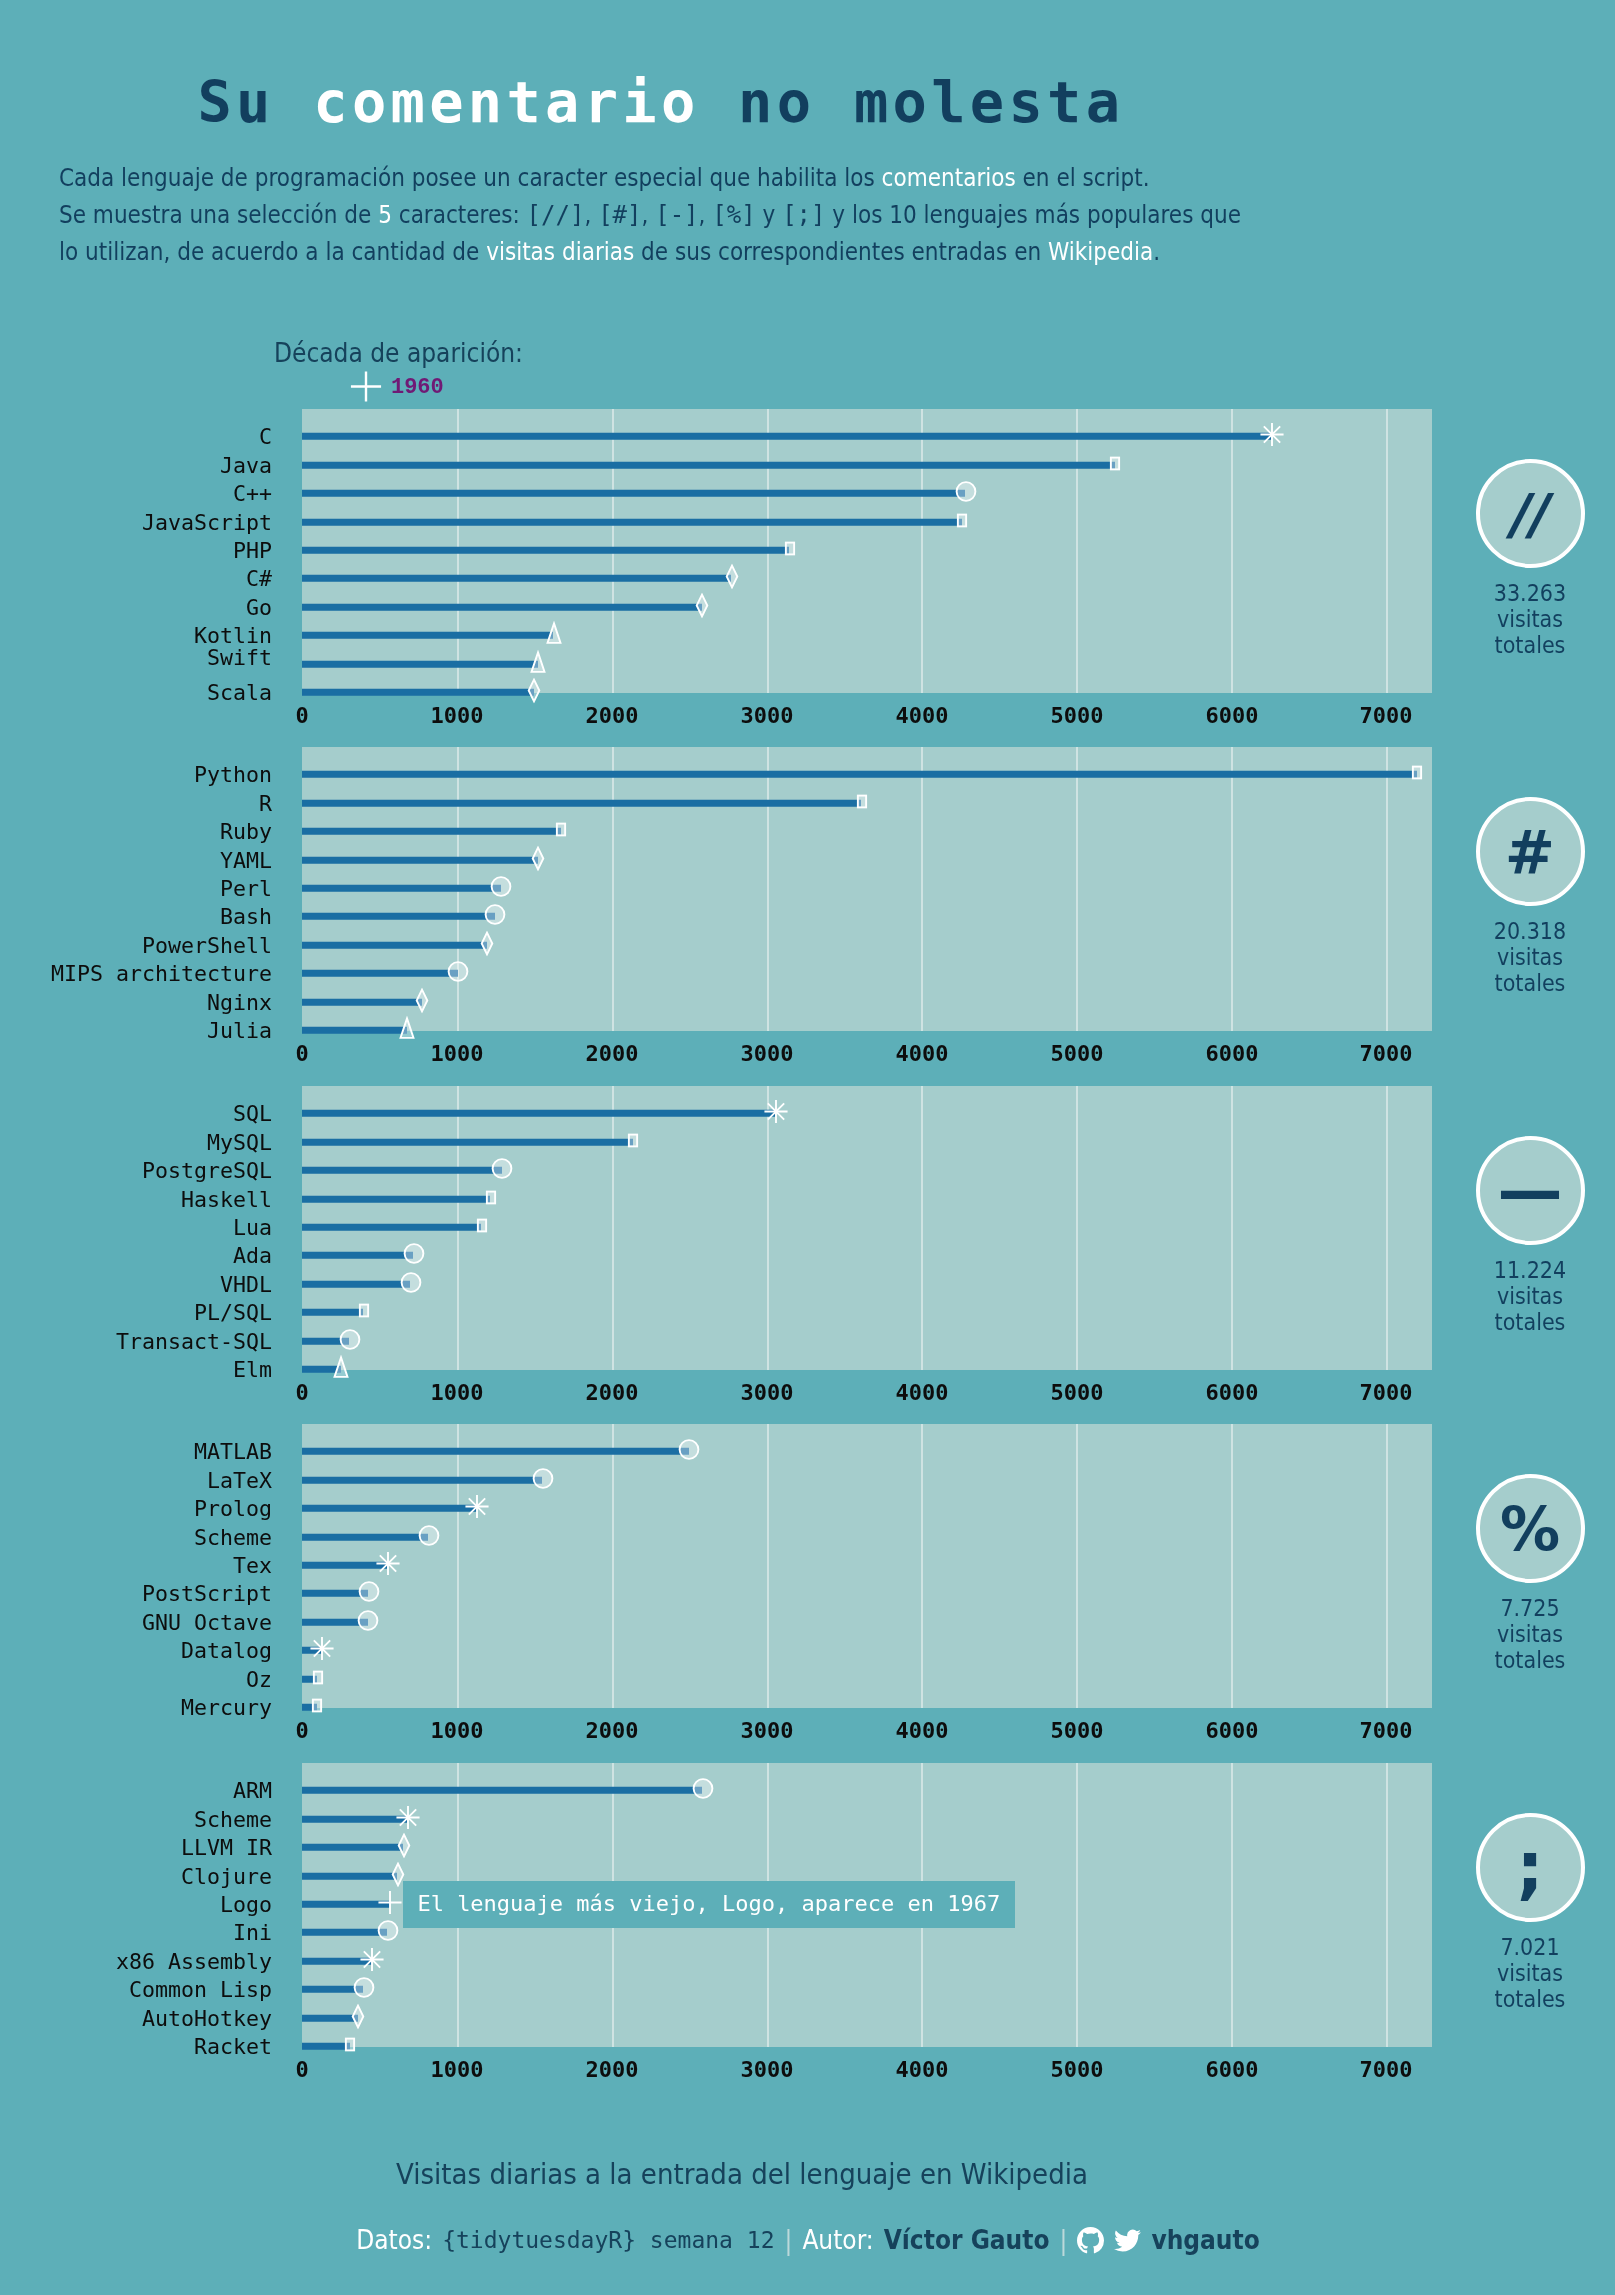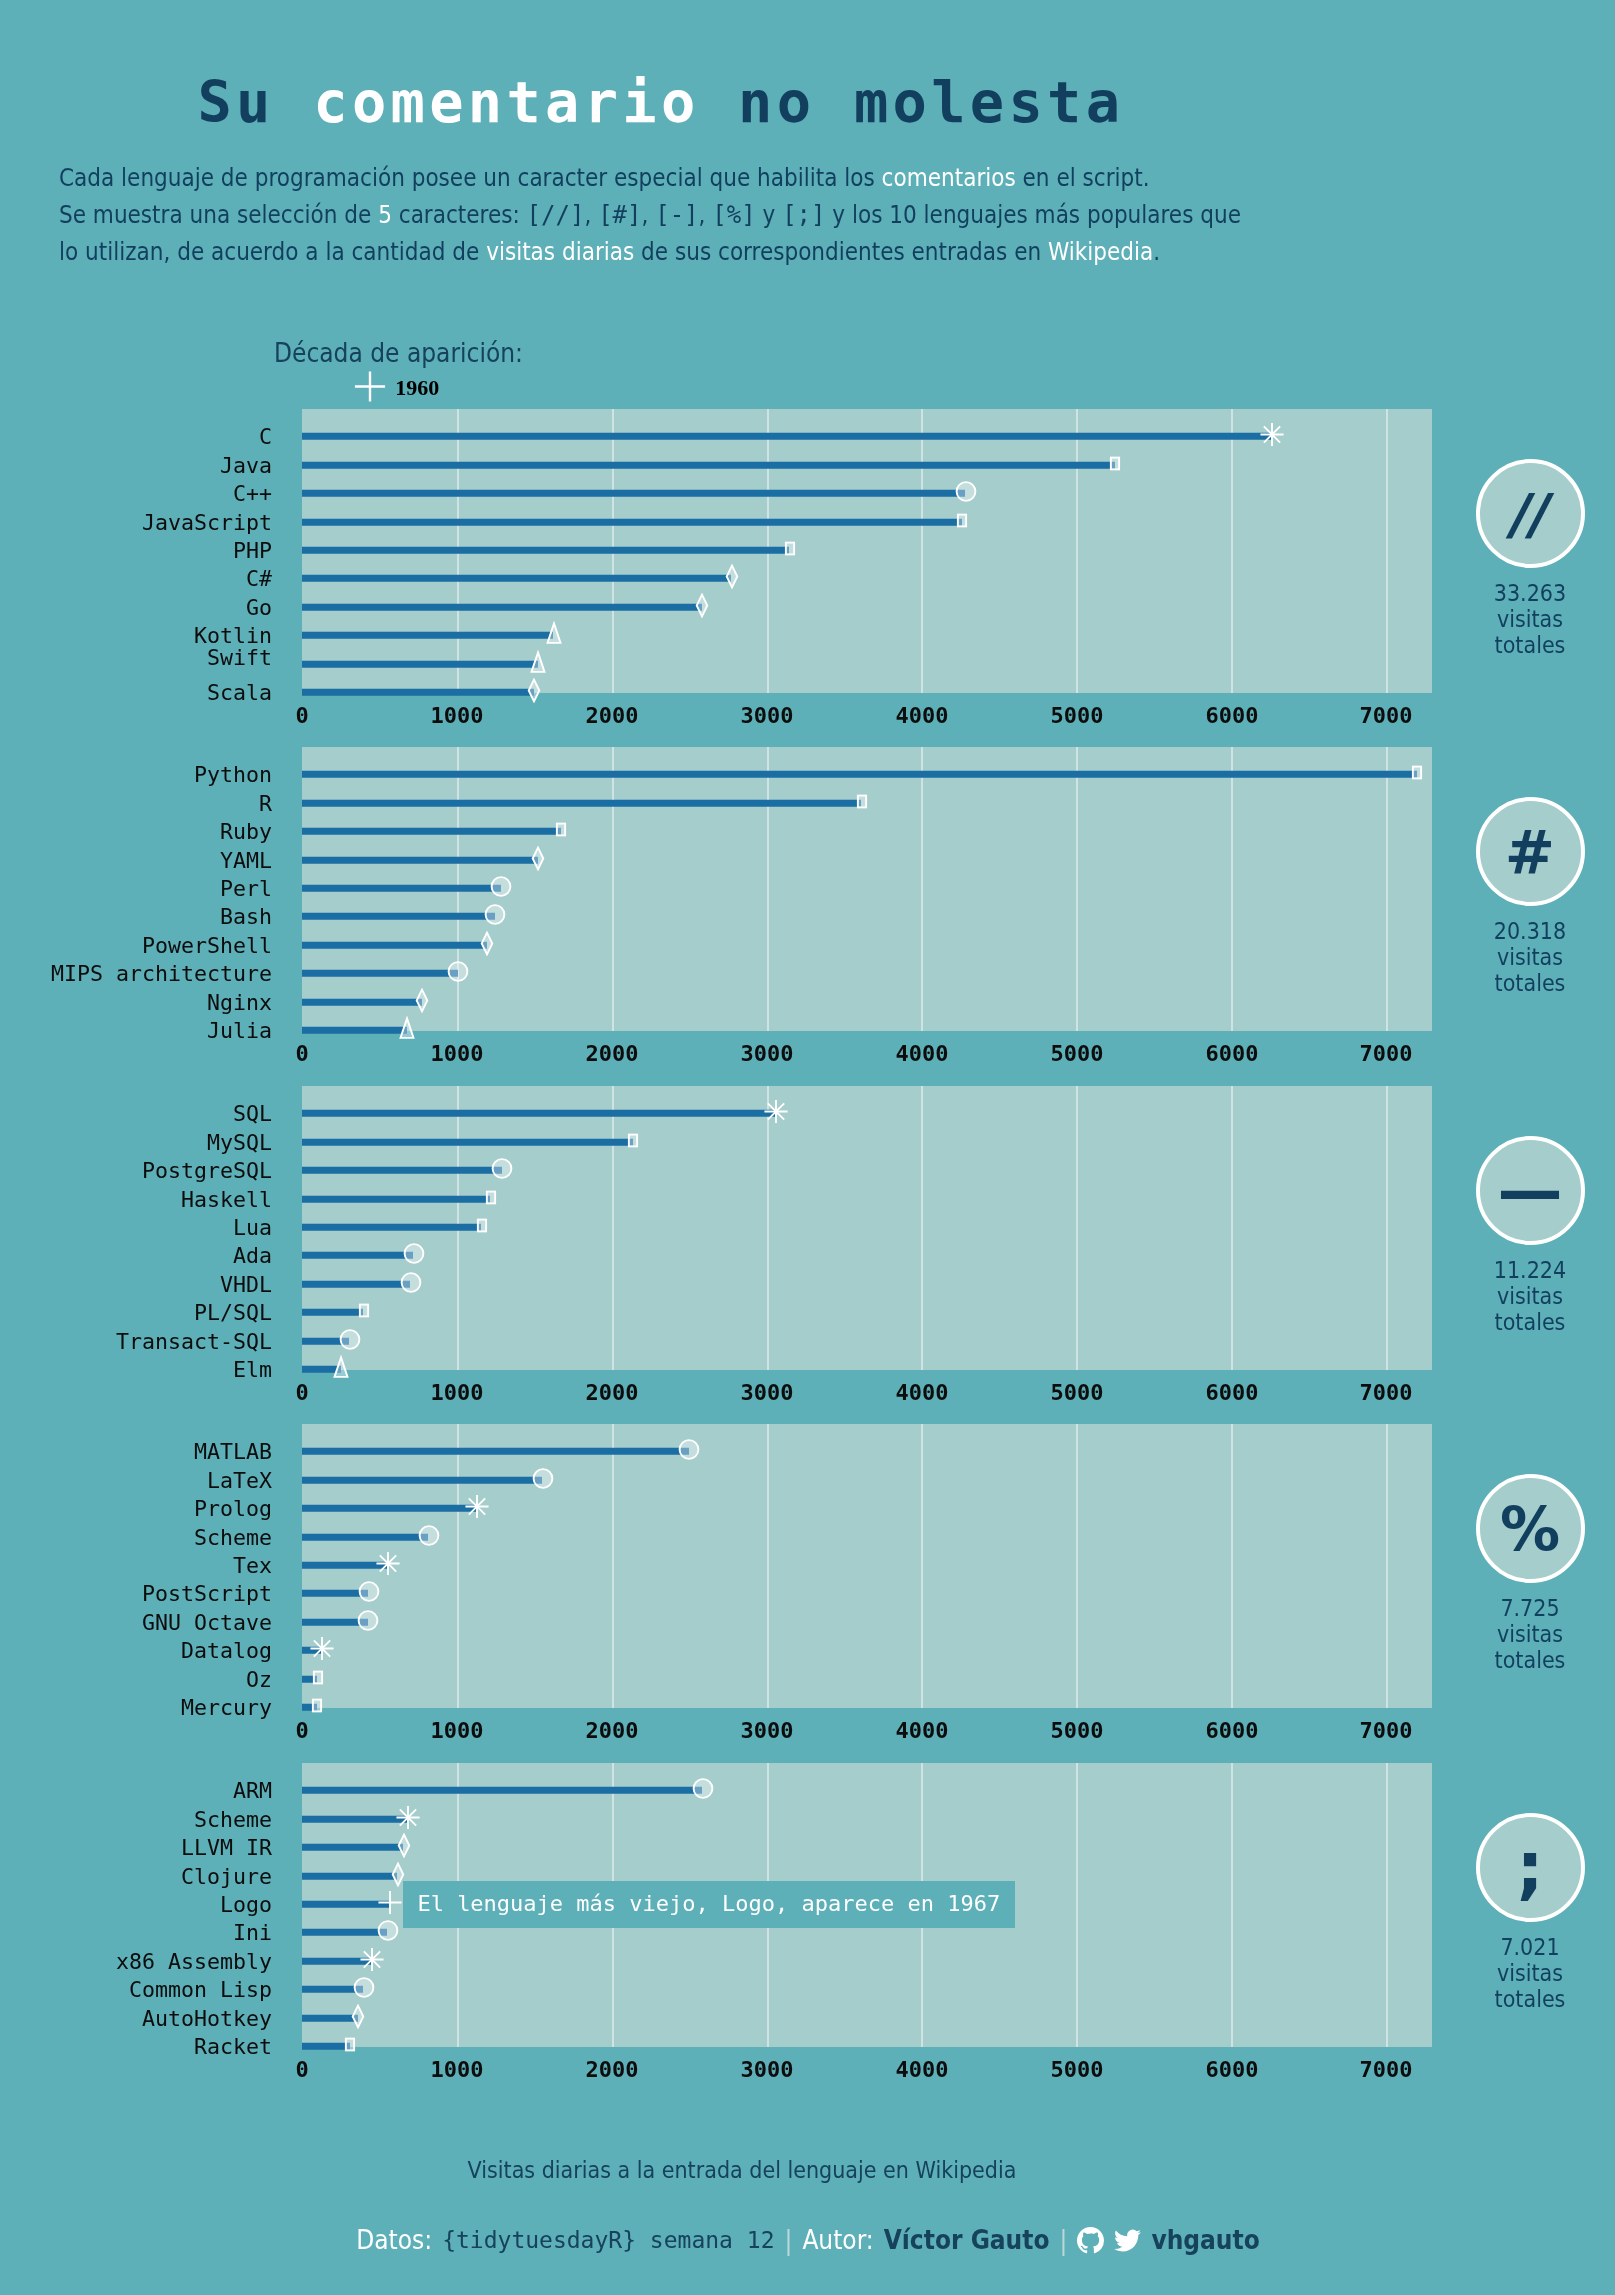--- a/index.html
+++ b/index.html
@@ -36,22 +36,22 @@
     color:#123f5e;
     flex-direction:column;
   }
   .legend-title {
     font-family:"DejaVu Sans Condensed","DejaVu Sans", sans-serif;
     font-size:26px; color:#16425b; margin-right:19px;
   }
   .legend-item { display:flex; align-items:center; margin-right:26px; }
   .legend-sym { width:39px; height:39px; position:relative; display:inline-block; }
   .legend-lab {
-    font-family:Liberation Serif, serif;
-    font-size:22px; font-weight:700; color:#000000; margin-left:5.8px;
+    font-family:Liberation Mono, monospace;
+    font-size:22px; font-weight:700; color:#701a75; margin-left:5.8px;
   }
 
   
   .panel { position:absolute; left:0; width:1616px; }
   .plot  { position:absolute; left:302px; background:#a5cdcc; }
   .rowlabel {
     position:absolute; text-align:right; width:288px; left:0;
     font-family:"DejaVu Sans Mono", monospace;
     font-size:21.6px; color:#0d0d0d; transform:translateY(-50%);
   }
@@ -86,21 +86,21 @@
   .note {
     position:absolute; background:#5dafb8; color:#ffffff;
     font-family:"DejaVu Sans Mono", monospace;
     font-size:22px; padding:10px 14.4px 11.5px 14.4px; white-space:nowrap;
   }
 
   
   .xlabel {
     position:absolute; left:0; width:1484px; text-align:center; top:2157px;
     font-family:"DejaVu Sans Condensed","DejaVu Sans", sans-serif;
-    font-size:23px; color:#16425b;
+    font-size:29px; color:#16425b;
   }
   .footer {
     position:absolute; left:0; width:1616px; text-align:center; top:2225px;
     font-family:"DejaVu Sans Condensed","DejaVu Sans", sans-serif;
     font-size:26px; color:#16425b;
     display:flex; align-items:center; justify-content:center; gap:10px;
   }
   .footer .w { color:#ffffff; }
   .footer .b { font-weight:700; }
   .footer .mono { font-family:"DejaVu Sans Mono", monospace; font-size:23px; }

